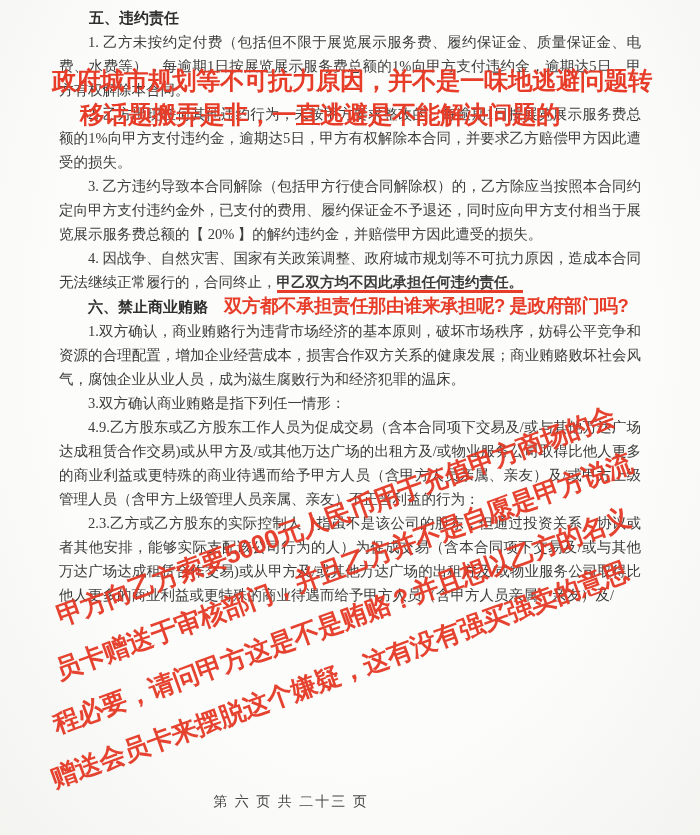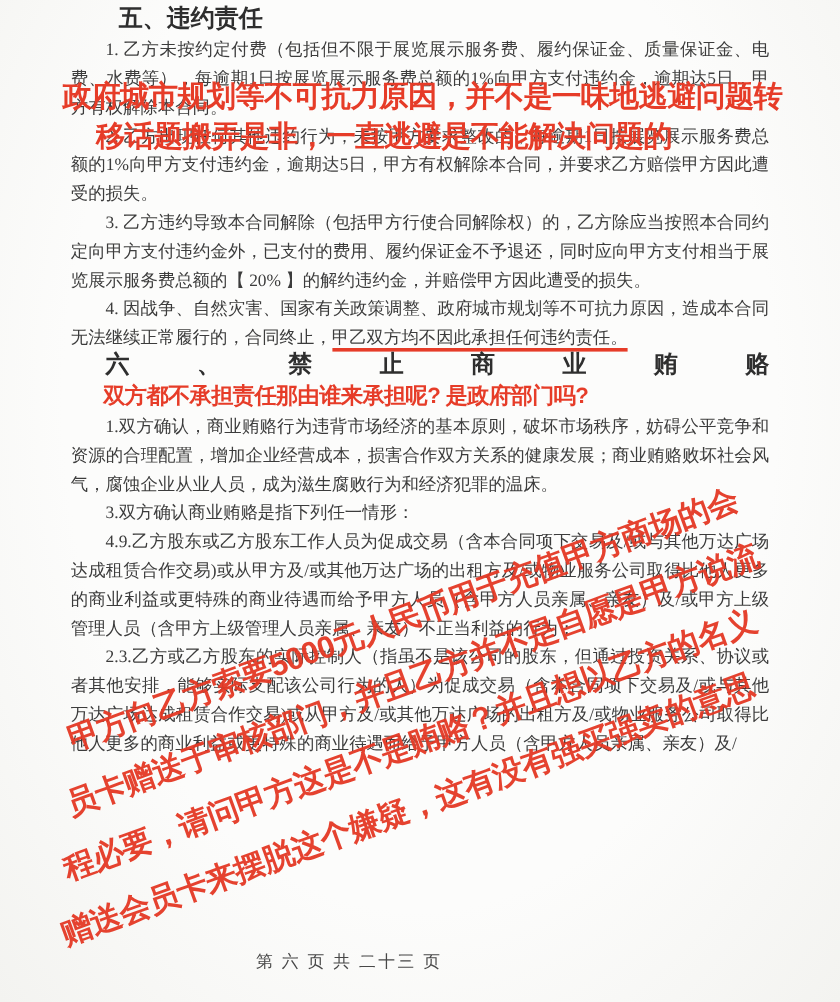--- a/index.html
+++ b/index.html
@@ -17,32 +17,33 @@
     left:0;top:6px;
     width:700px;
     padding:0 59px;
     box-sizing:border-box;
     color:#3c3c3c;
     font-size:14.5px;
     line-height:24px;
     text-align:justify;
   }
   .doc p{margin:0;padding:0;text-indent:2em;}
-  .sec-title{font-weight:bold;color:#2e2e2e;font-size:20px;font-family:Liberation Mono, monospace;}
+  .sec-title{font-weight:bold;color:#2e2e2e;font-size:15px;}
   .underline-red{
     border-bottom:3.5px solid #e63c28;
     padding-bottom:0px;
+    font-weight:bold;
   }
   .inline-red{
     font-family:"Liberation Sans","DejaVu Sans",sans-serif;
     font-weight:bold;
     color:#e63c28;
     font-size:18.5px;
     letter-spacing:-0.5px;
-    margin-left:27px;
+    margin-left:16px;
     white-space:nowrap;
   }
   .banner{
     position:absolute;
     left:0;top:64px;
     width:700px;
     text-align:center;
     pointer-events:none;
   }
   .banner div{

